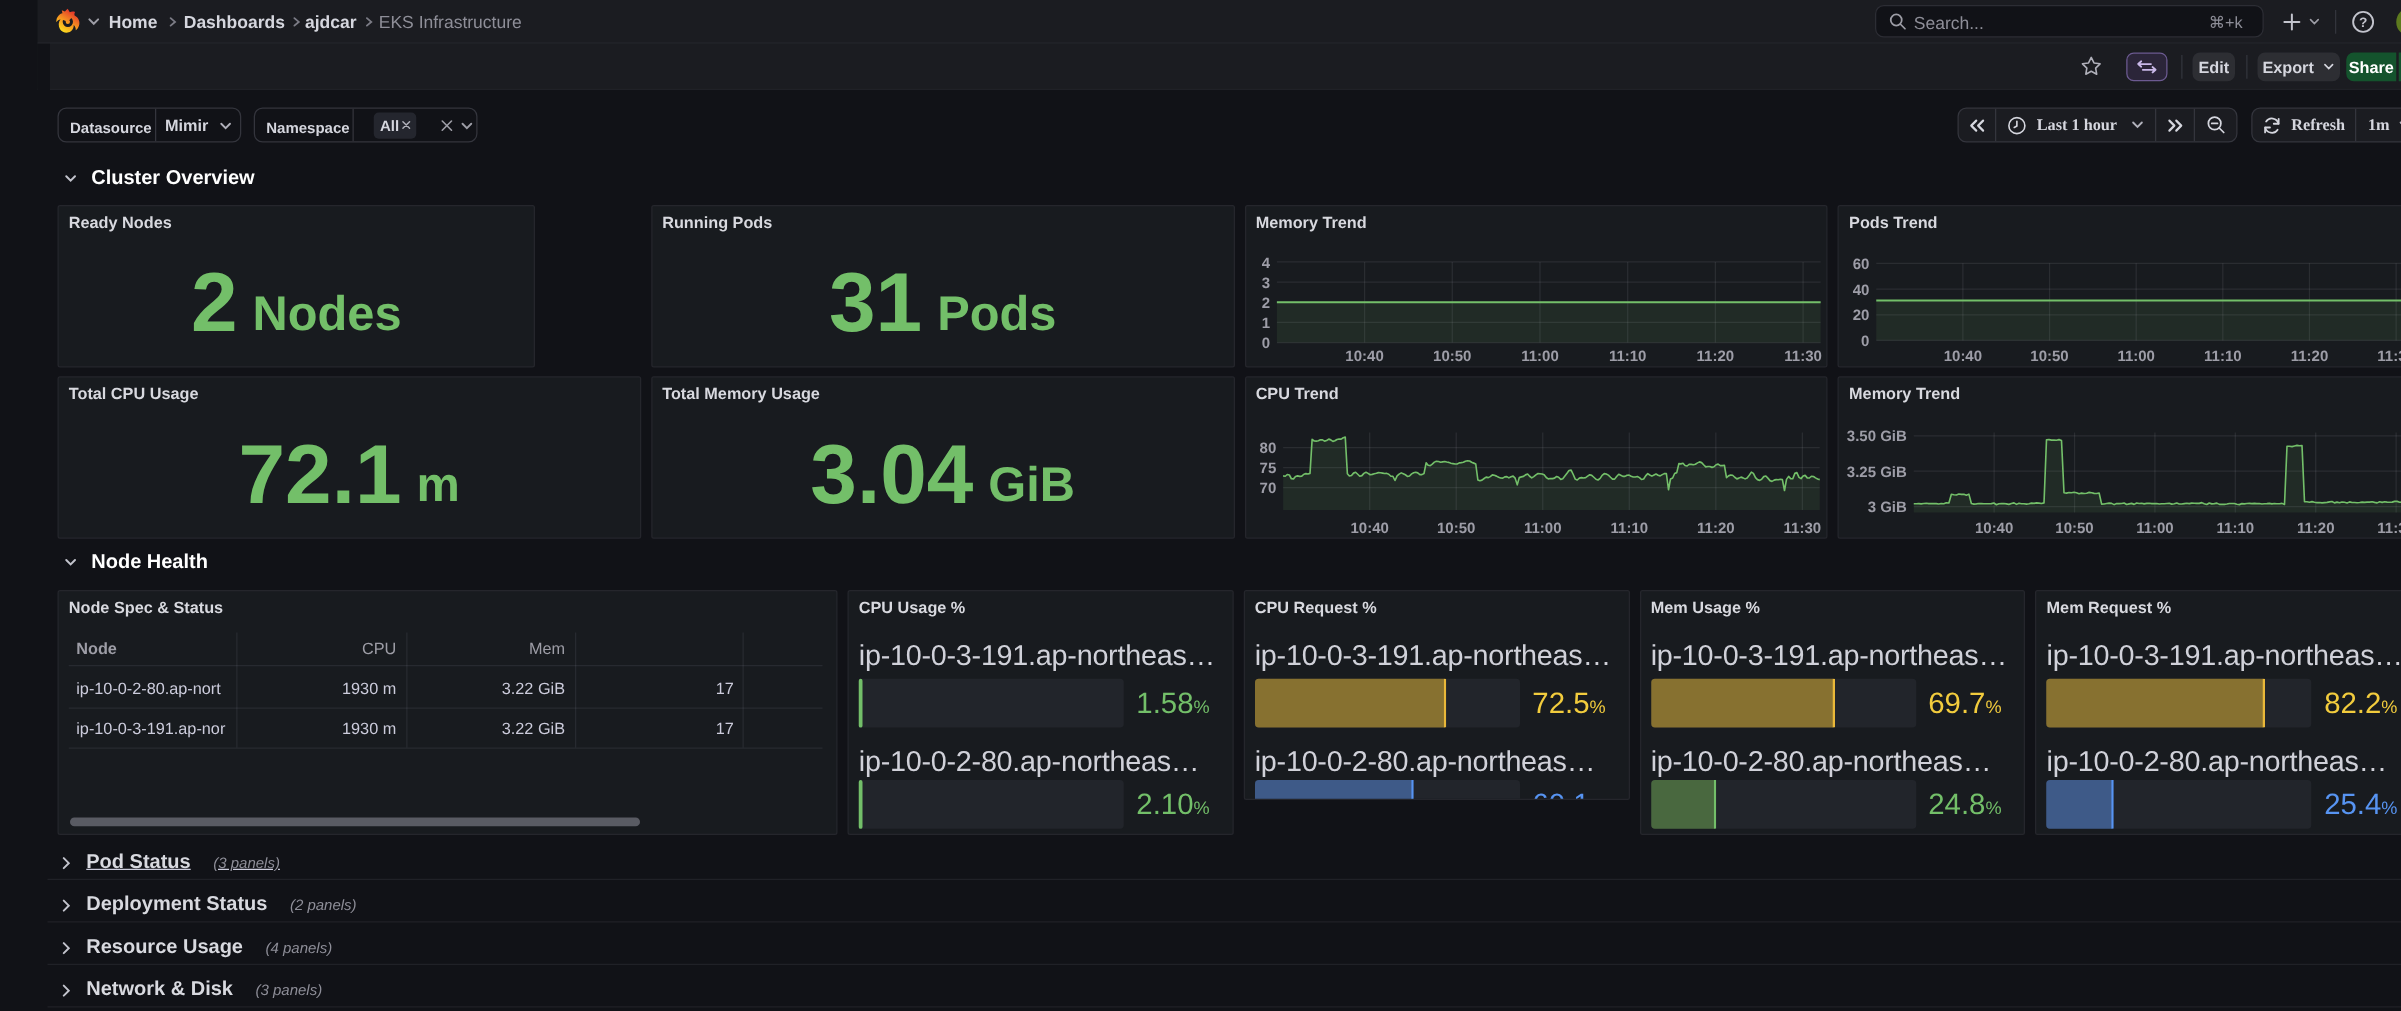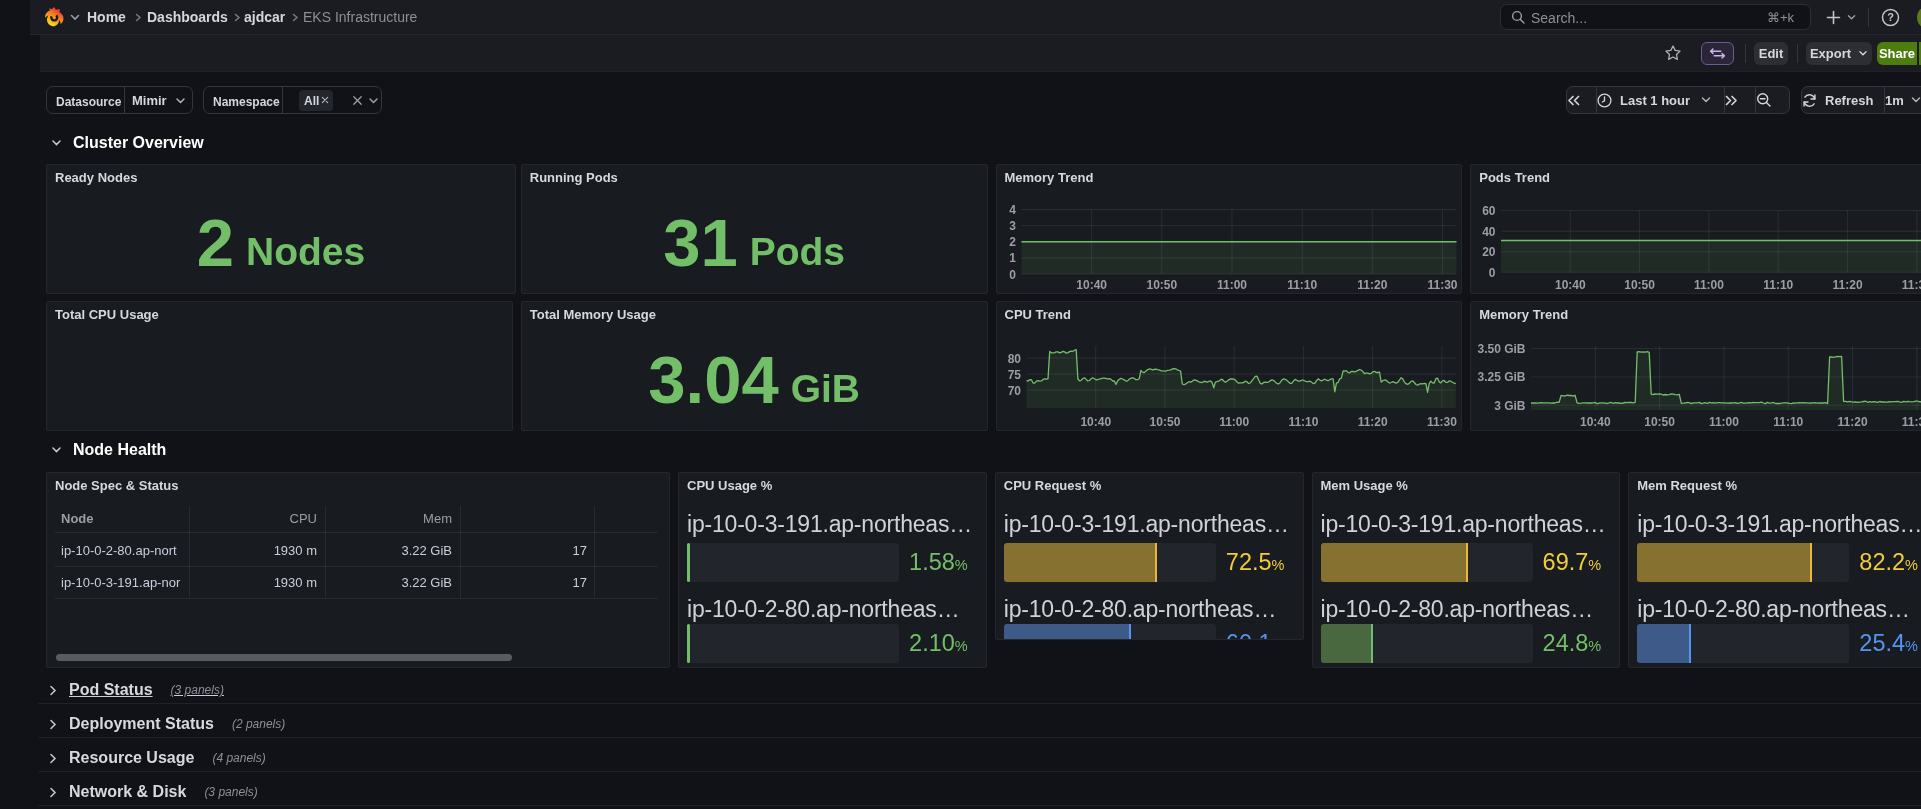--- a/index.html
+++ b/index.html
@@ -8,26 +8,26 @@
 #app { position:relative; width:1921px; height:809px;margin-left:30px; }
 
 #nav { position:absolute; left:0; top:0; width:1921px; height:35px; background:#1b1c21; border-bottom:1px solid #26272e; }
 #toolbar { position:absolute; left:0; top:35px; width:1921px; height:37px; background:#1b1c21; border-bottom:1px solid #202127; }
 .crumb { font-size:14px; font-weight:700; color:#d5d6de; }
 .crumb.last { color:#8e8e98; font-weight:400; }
 .navicon { color:#c2c3cc; }
 
 .btn { display:inline-flex; align-items:center; justify-content:center; border-radius:6px; font-size:13px; font-weight:700; color:#d5d6de; }
 .btn-sec { background:rgba(204,204,220,0.10); }
-.btn-blue { background:#4d7c0f; color:#fff; }
+.btn-blue { background:#14532d; color:#fff; }
 .vdiv { width:1px; background:#33343c; }
 
 .fgroup { position:absolute; height:28px; border:1px solid #34353d; border-radius:7px; display:flex; align-items:center; background:transparent; }
 .tgroup { position:absolute; height:28px; border:1px solid #34353d; border-radius:7px; display:flex; align-items:center; background:#1b1c21; color:#d5d6de; }
-.tseg { height:100%; display:flex; align-items:center; justify-content:flex-start; }
+.tseg { height:100%; display:flex; align-items:center; justify-content:center;font-family:Liberation Serif, serif; }
 .tsep { width:1px; height:100%; background:#34353d; }
 
 .sechead { position:absolute; display:flex; align-items:center; font-size:16px; font-weight:700; color:#ffffff; }
 .collrow { position:absolute; left:8px; width:1905px; height:34px; border-bottom:1px solid #202127; display:flex; align-items:center; padding-top:7px; }
 .collrow .t { font-size:16px; font-weight:700; color:#d8d9df; }
 .collrow .n { font-size:12px; font-style:italic; color:#8e8e98; margin-left:18px; }
 
 .panel { position:absolute; background:#181b1f; border:1px solid #25262c; border-radius:2px; overflow:hidden; }
 .ptitle { position:absolute; left:8px; top:5px; font-size:13px; font-weight:700; color:#d8d9df; white-space:nowrap; }
 
@@ -194,21 +194,21 @@
         <svg style="margin-left:7px" width="10" height="8" viewBox="0 0 10 8">
             <path d="M1.5 2 5 5.5 8.5 2" stroke="#b0b0ba" stroke-width="1.5" fill="none" stroke-linecap="round"></path>
           </svg>
       </div>
     </div>
   </div>
   <div id="grid">
       <div class="sechead" style="left:21px;top:134px;"><svg style="margin-right:11px" width="11" height="8" viewBox="0 0 10 8">
           <path d="M1.5 2 5 5.5 8.5 2" stroke="#c2c3cc" stroke-width="1.6" fill="none" stroke-linecap="round"></path>
         </svg>Cluster Overview</div>
-<div class="panel" style="left:16px;top:164px;width:470px;height:130px;">
+<div class="panel" style="left:16px;top:164px;width:382px;height:130px;">
         <div class="ptitle">Ready Nodes</div>
         <div class="statwrap">
           <span class="statnum">2</span>
           <span class="statunit">Nodes</span>
         </div>
       </div>
 <div class="panel" style="left:490.75px;top:164px;width:466.75px;height:130px;">
         <div class="ptitle">Running Pods</div>
         <div class="statwrap">
           <span class="statnum">31</span>
@@ -266,20 +266,24 @@
           <text x="237.94" y="124" font-size="12" font-weight="600" fill="#9d9da7" text-anchor="middle">11:00</text>
           <text x="307.26" y="124" font-size="12" font-weight="600" fill="#9d9da7" text-anchor="middle">11:10</text>
           <text x="376.57" y="124" font-size="12" font-weight="600" fill="#9d9da7" text-anchor="middle">11:20</text>
           <text x="445.89" y="124" font-size="12" font-weight="600" fill="#9d9da7" text-anchor="middle">11:30</text>
           <rect x="30" y="75.4" width="429.75" height="31.9" fill="rgba(115,191,105,0.10)"></rect>
           <line x1="30" y1="75.4" x2="459.75" y2="75.4" stroke="#73bf69" stroke-width="1.5"></line>
         </svg>
       </div>
 <div class="panel" style="left:16px;top:301px;width:466.75px;height:130px;">
         <div class="ptitle">Total CPU Usage</div>
+        <div class="statwrap">
+          <span class="statnum">72.1</span>
+          <span class="statunit">m</span>
+        </div>
       </div>
 <div class="panel" style="left:490.75px;top:301px;width:466.75px;height:130px;">
         <div class="ptitle">Total Memory Usage</div>
         <div class="statwrap">
           <span class="statnum">3.04</span>
           <span class="statunit">GiB</span>
         </div>
       </div>
 <div class="panel" style="left:965.5px;top:301px;width:466.75px;height:130px;">
         <div class="ptitle">CPU Trend</div>

